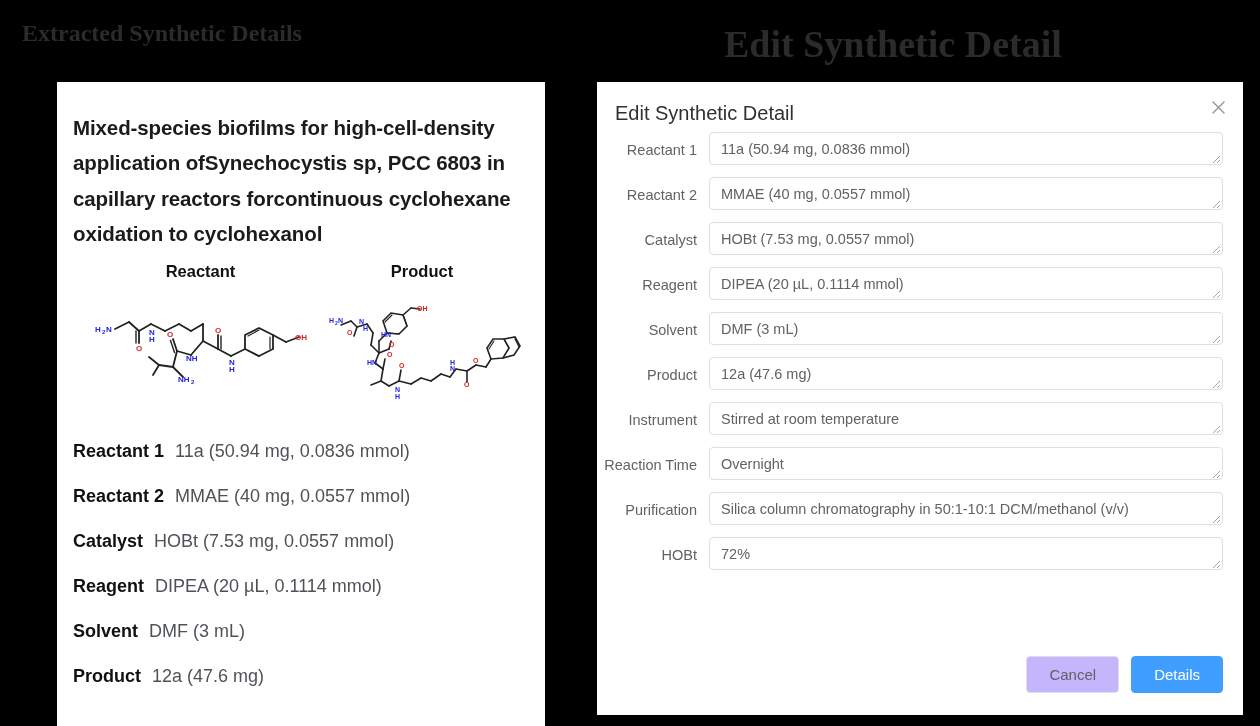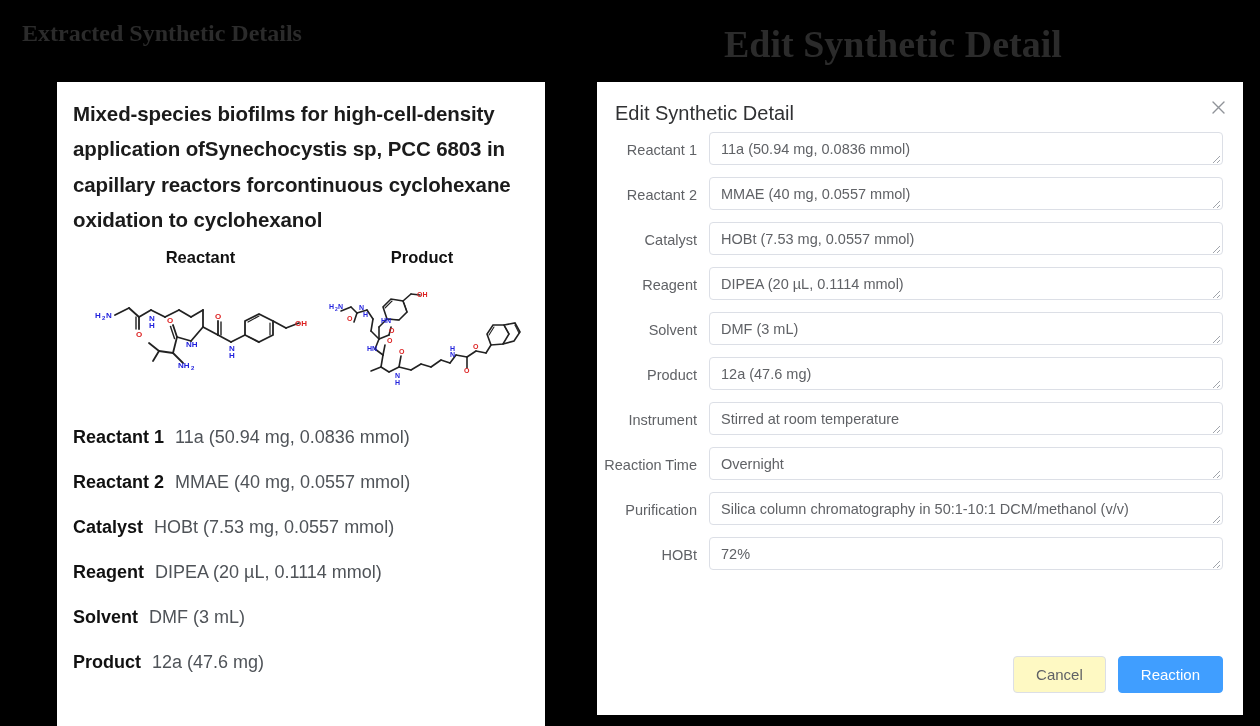--- a/index.html
+++ b/index.html
@@ -19,21 +19,21 @@
     white-space:nowrap;
   }
   #heading-left{left:22px;top:20px;}
   #heading-right{left:724px;top:22px;font-size:38px;}
 
   
   #left-card{
     position:absolute;left:57px;top:82px;width:488px;height:644px;
     background:#ffffff;overflow:hidden;
     box-sizing:border-box;
-    padding:14px 16px 0 16px;
+    padding:28px 16px 0 16px;
   }
   .paper-title{
     font-size:20.5px;font-weight:bold;color:#1b1b1b;
     line-height:1.72;letter-spacing:-0.1px;
     margin:0 0 2px 0;
   }
   .paper-doi{
     font-size:18px;color:#55585c;margin:6px 0 0 0;font-weight:400;
   }
   .struct-head{
@@ -105,21 +105,21 @@
     pointer-events:none;
   }
   #footer{
     position:absolute;right:20px;bottom:22px;display:flex;gap:12px;
   }
   .btn{
     font-family:"Liberation Sans", sans-serif;
     font-size:15px;border-radius:4px;cursor:pointer;
     padding:10px 22px;line-height:1;
   }
-  #cancel-btn{background:#fef9c3;border:1px solid #dcdfe6;color:#606266;margin-left:29px;}
+  #cancel-btn{background:#c4b5fd;border:1px solid #dcdfe6;color:#606266;margin-left:29px;}
   #confirm-btn{background:#409eff;border:1px solid #409eff;color:#fff;}
 </style>
 </head>
 <body>
 
 <div class="page-heading" id="heading-left">Extracted Synthetic Details</div>
 
 <div class="page-heading" id="heading-right">Edit Synthetic Detail</div>
 
 <div id="left-card">
@@ -398,15 +398,15 @@
         <svg class="resize-grip" viewBox="0 0 12 12">
           <path d="M11,4 L4,11 M11,8 L8,11" stroke="#a0a4ab" stroke-width="1" fill="none"></path>
         </svg>
       </div>
     </div>
 
   </div>
 
   <div id="footer">
     <button class="btn" id="cancel-btn">Cancel</button>
-    <button class="btn" id="confirm-btn">Reaction</button>
+    <button class="btn" id="confirm-btn">Details</button>
   </div>
 </div>
 
 </body></html>

